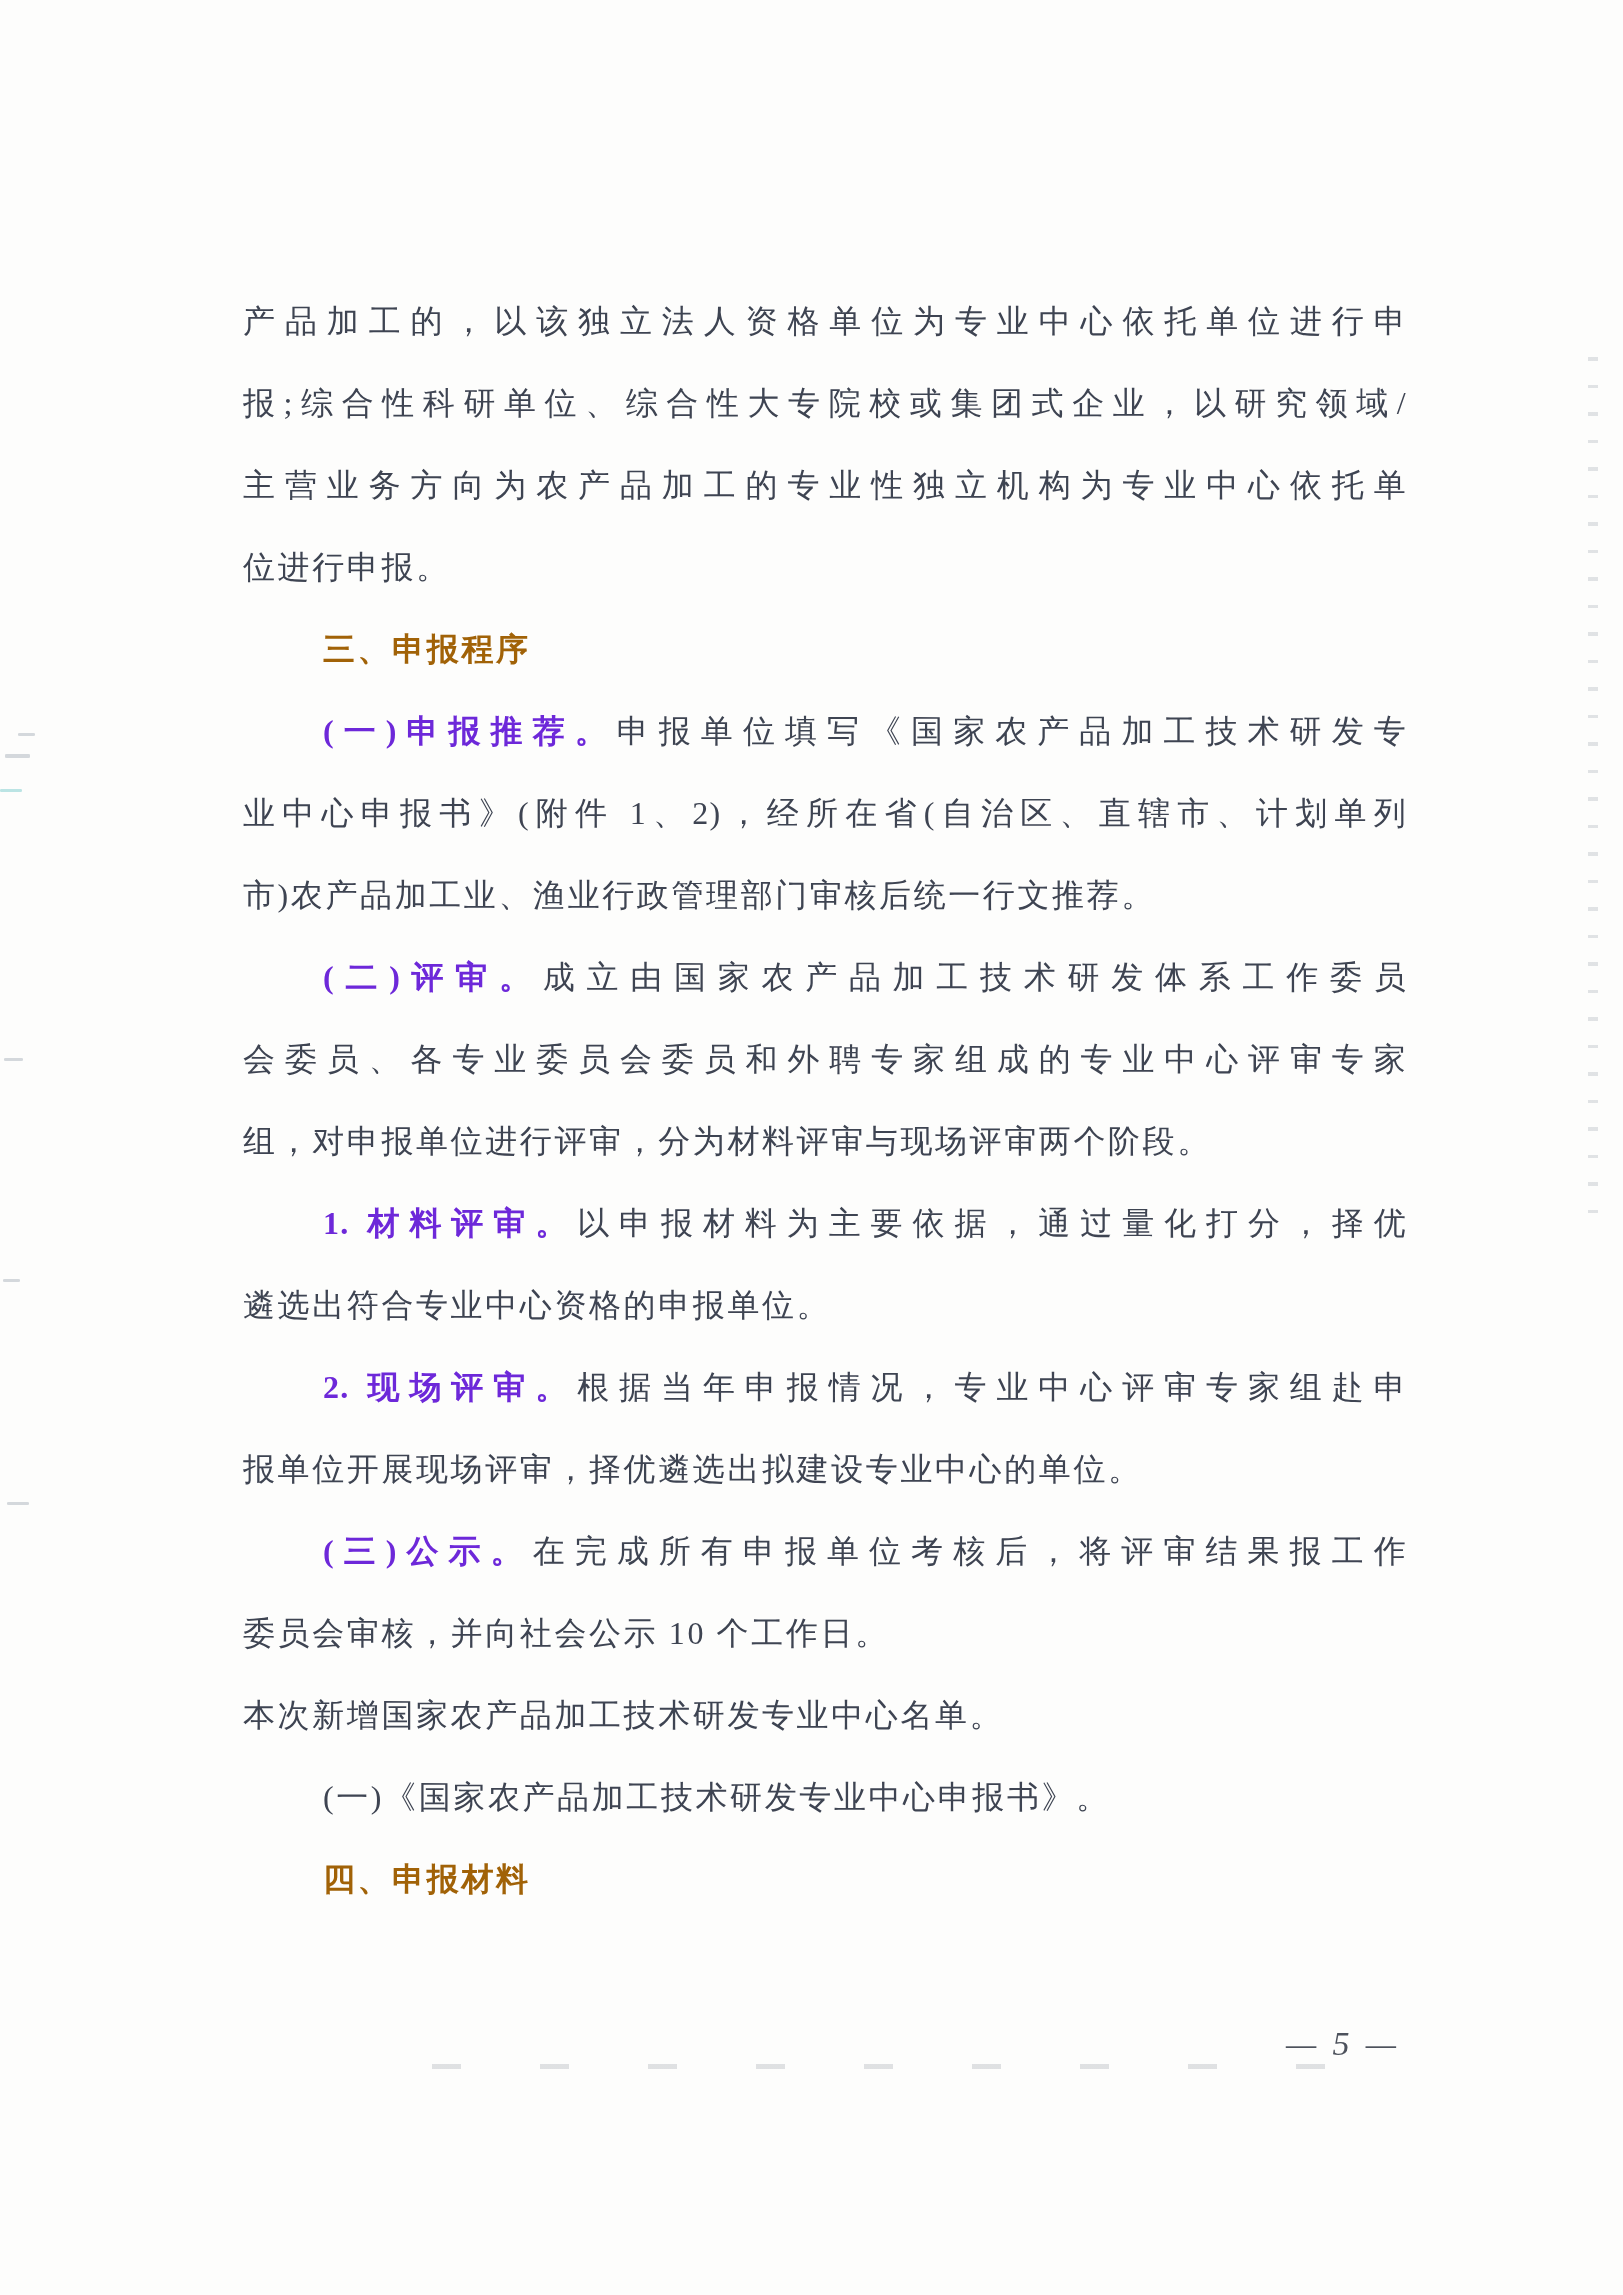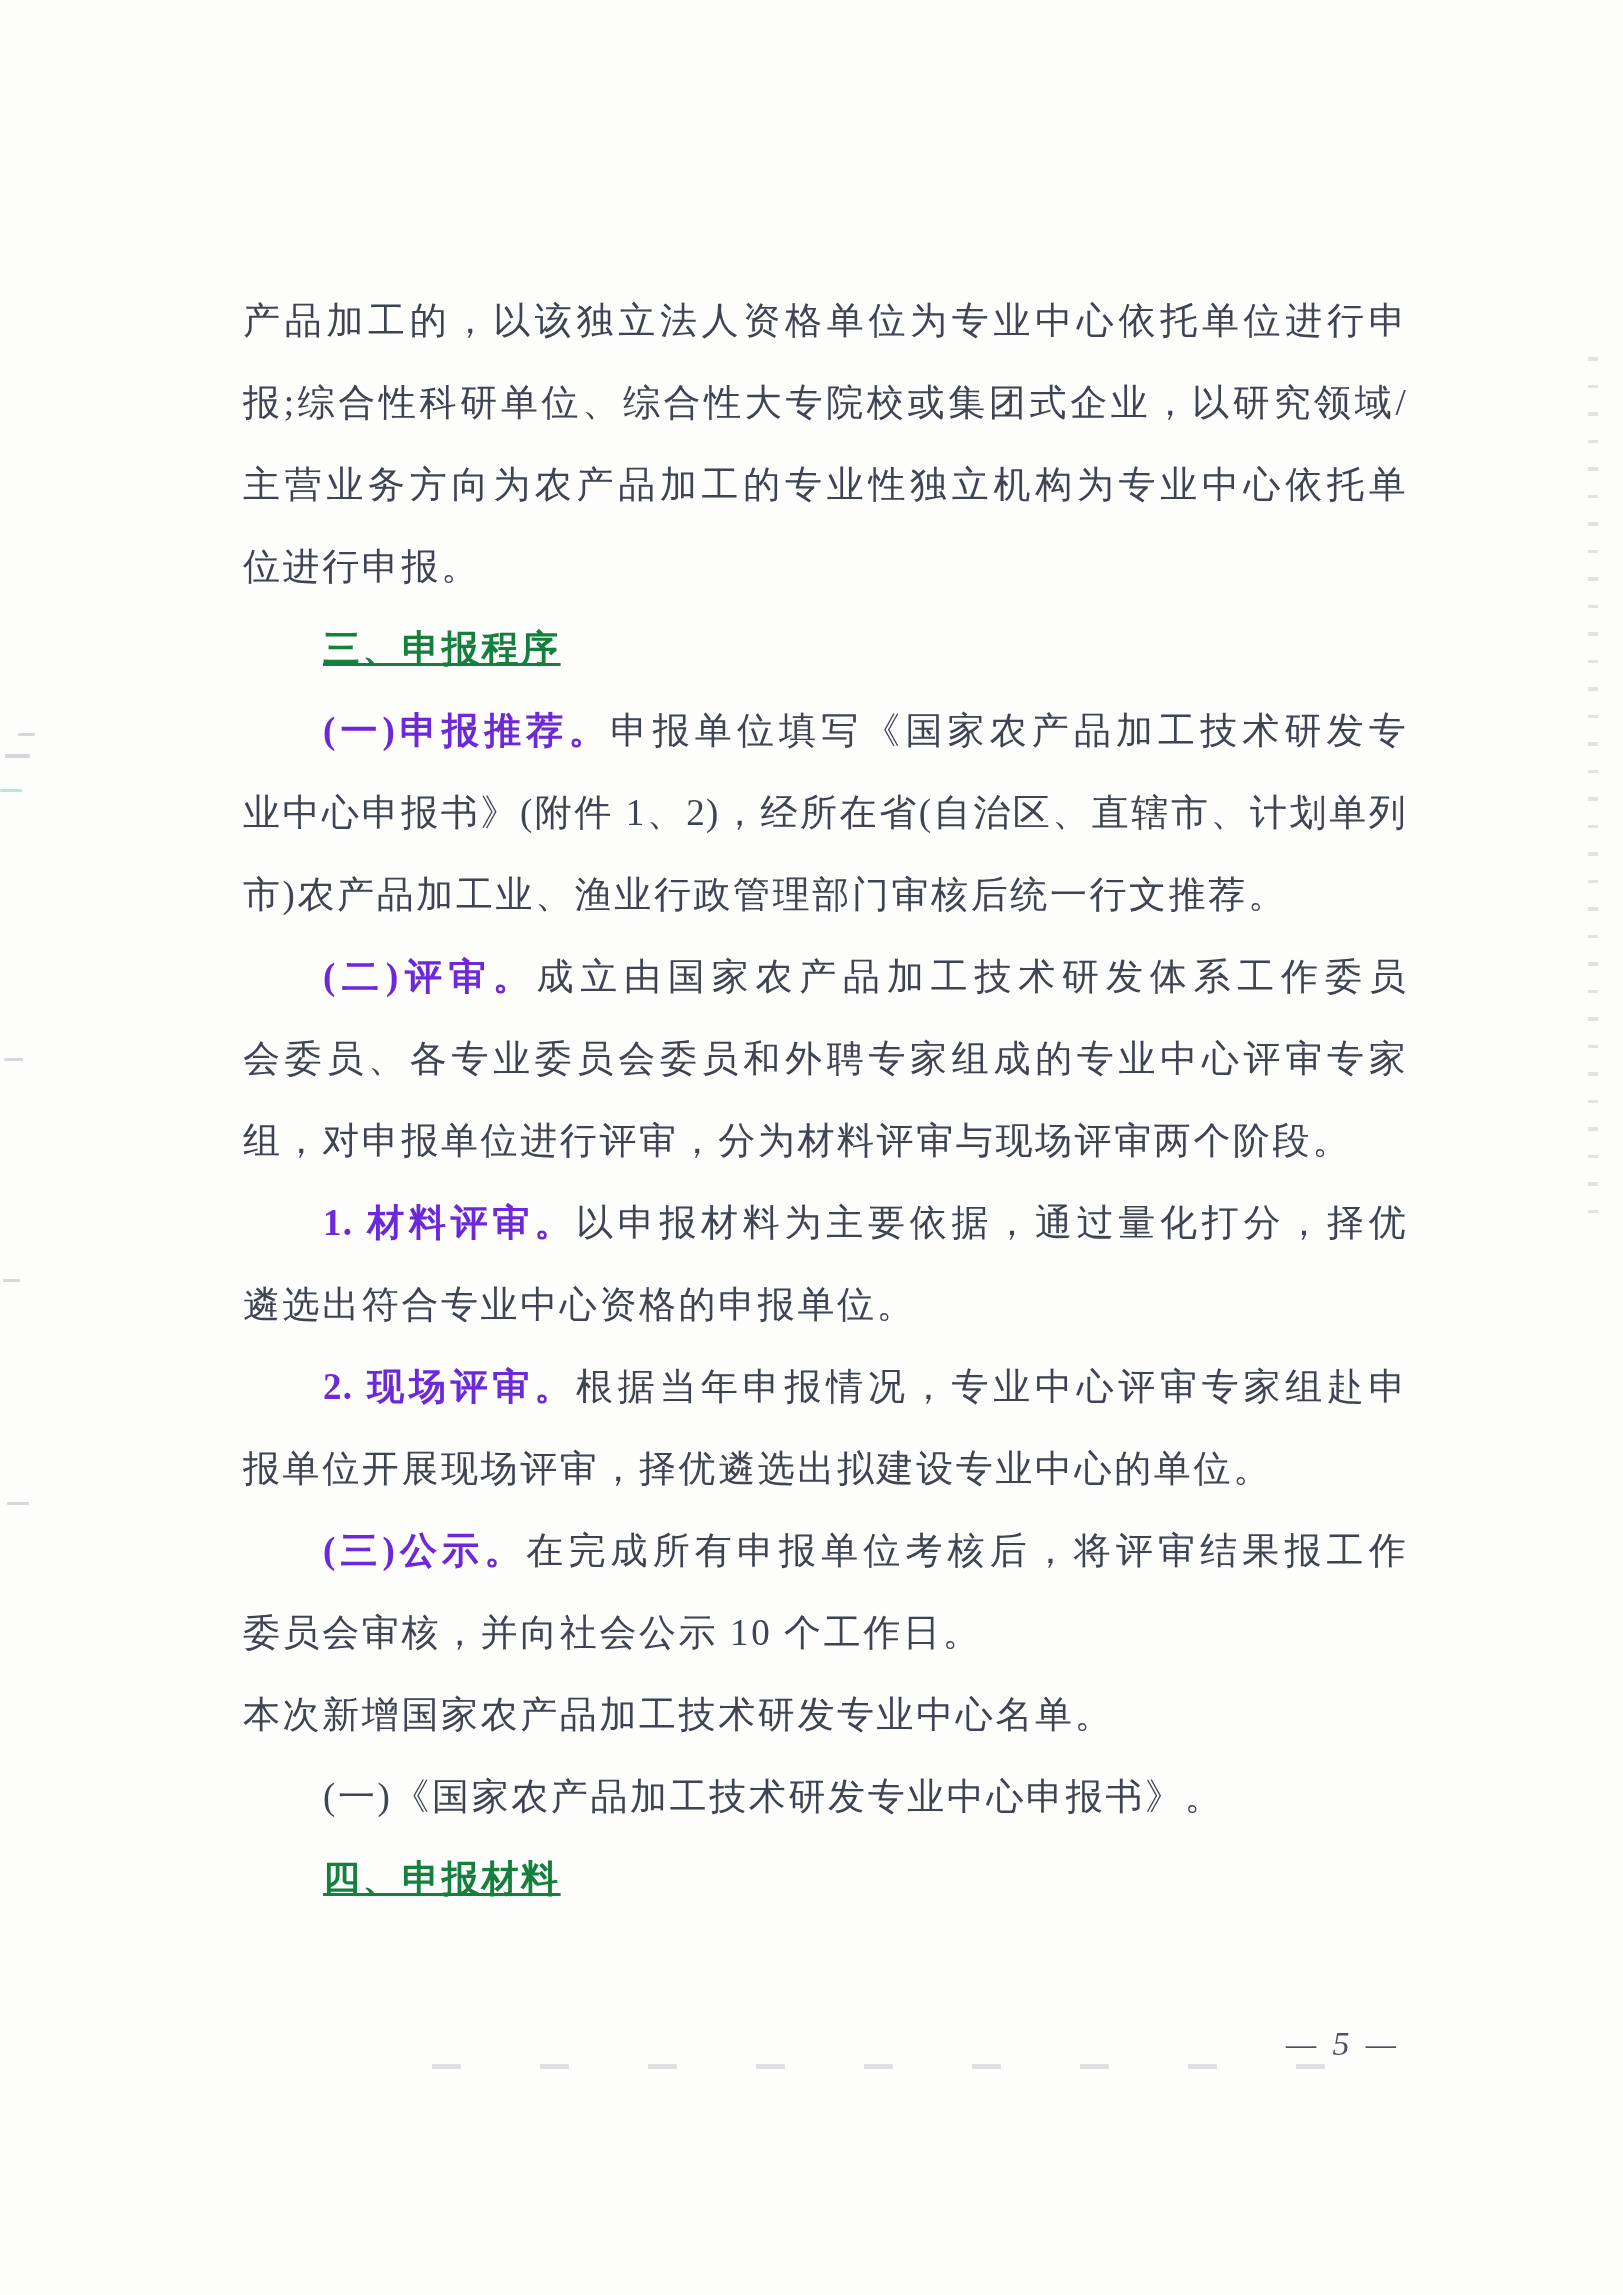--- a/index.html
+++ b/index.html
@@ -9,30 +9,30 @@
     font-family:"Liberation Serif","DejaVu Serif",serif;
     position:relative;overflow:hidden;
   }
   .page{position:absolute;inset:0;}
   .textblock{
     position:absolute;left:243px;top:280px;width:1164px;
     color:#3e4452;
   }
   .line{
     height:82px;line-height:82px;
-    font-size:37px;letter-spacing:2.6px;
+    font-size:32px;letter-spacing:2.6px;
     white-space:nowrap;
   }
   .line.j{
     white-space:normal;letter-spacing:1.3px;
     text-align:justify;text-align-last:justify;
   }
   .line.indent{text-indent:80px;}
   .lead{font-weight:bold;color:#6d28d9;}
-  .hd .lead{color:#15803d;text-decoration:underline;}
+  .hd .lead{color:#a16207;}
   .footer-pagenum{
     position:absolute;right:223px;top:2025px;
     font-size:34px;letter-spacing:3.9px;
     font-style:italic;color:#4d525c;
   }
   .artifact{position:absolute;background:#c6cbd1;opacity:.75;border-radius:1.3px;}
   .artifact.cyan{background:#8fd4d4;opacity:.6;}
   .ghost-col{
     position:absolute;left:1588px;top:357px;width:9.8px;height:857px;
     background:repeating-linear-gradient(180deg,

